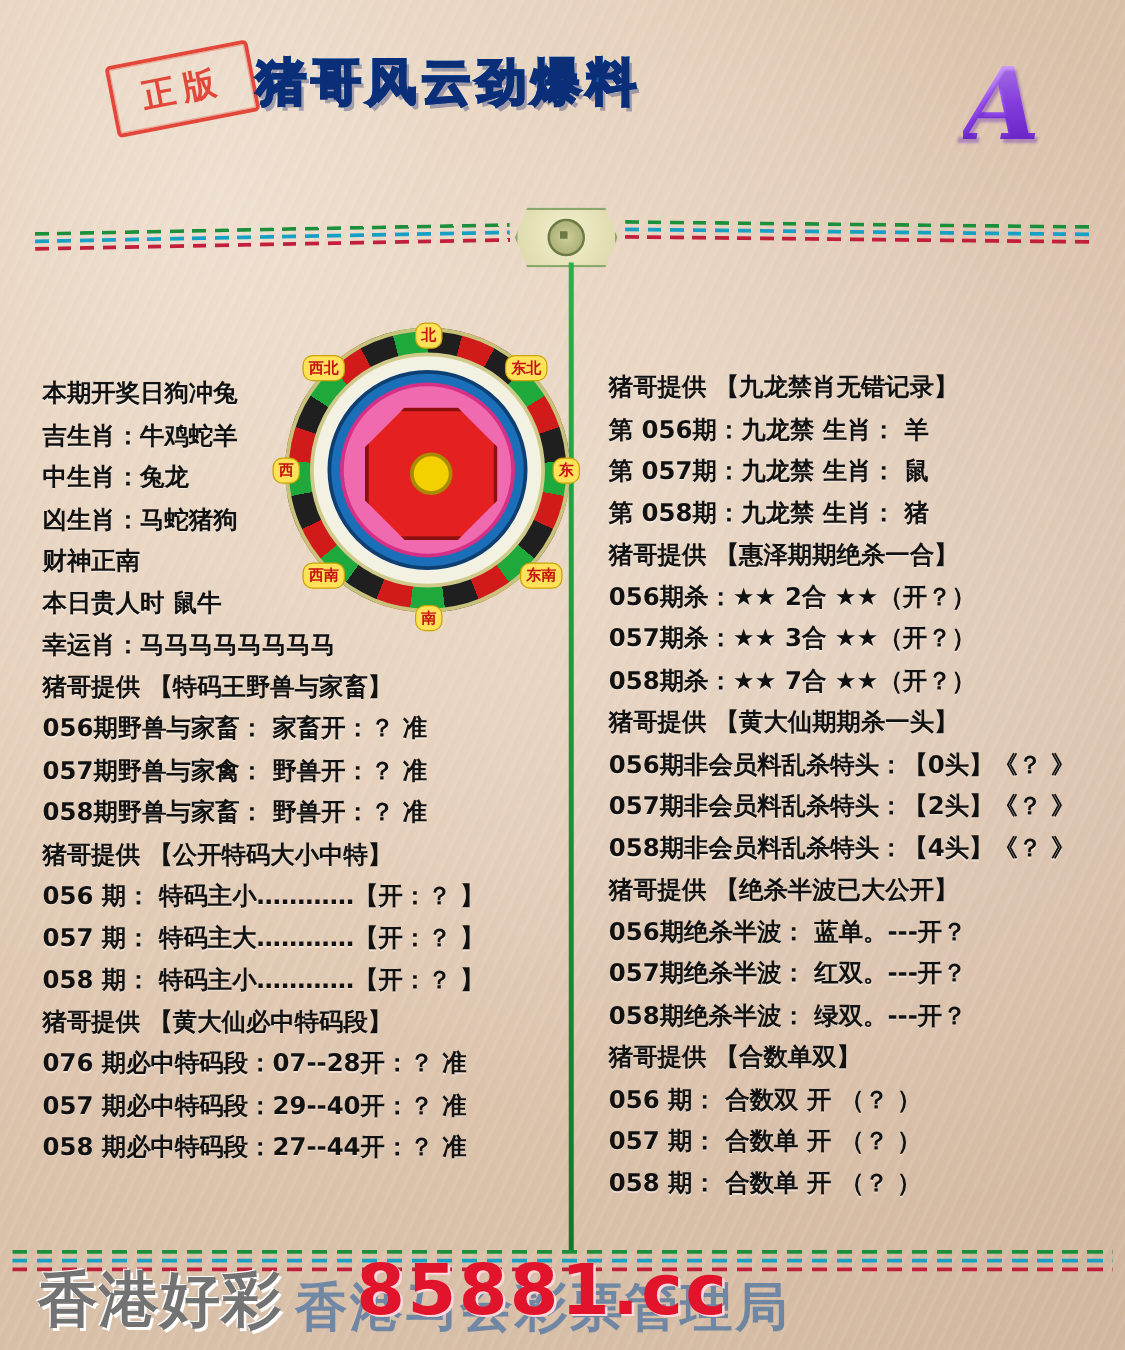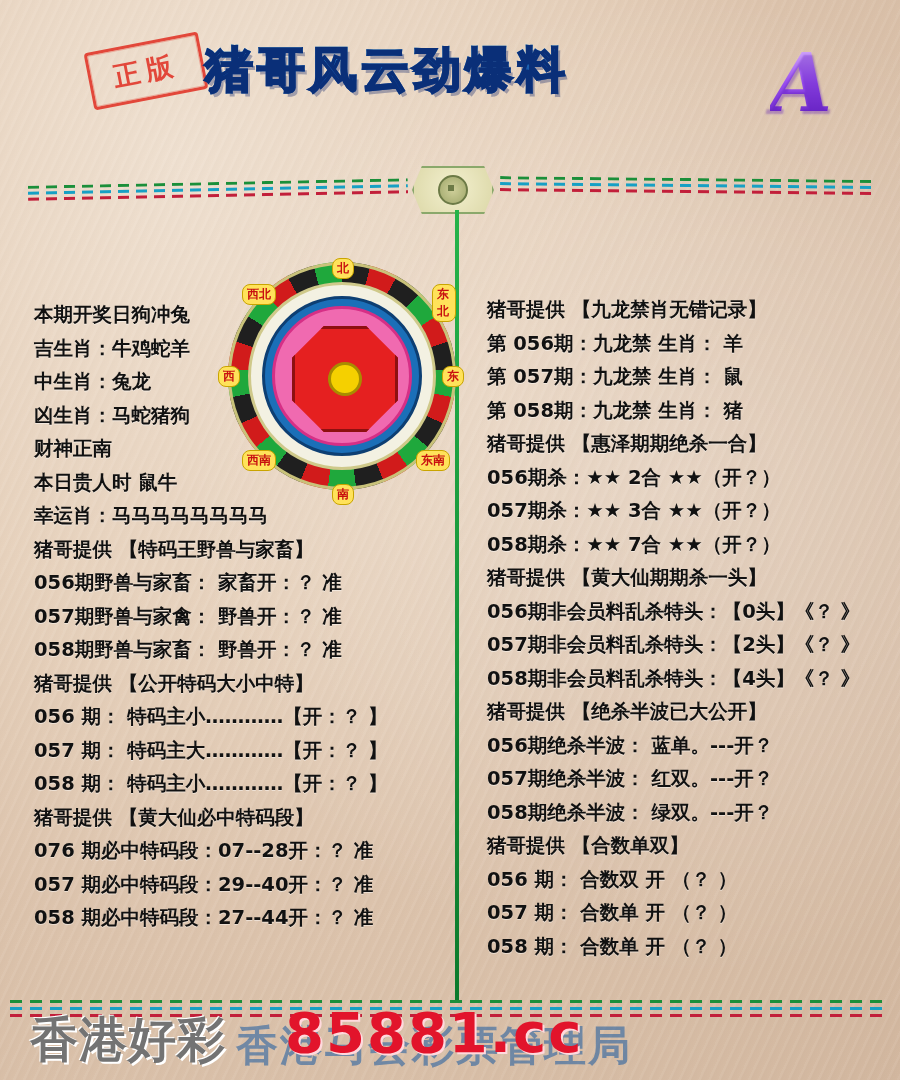--- a/index.html
+++ b/index.html
@@ -26,21 +26,21 @@
     transform:rotate(-11deg);
     color:#e23b2e;font-weight:bold;font-size:27px;
     display:flex;align-items:center;justify-content:center;
     letter-spacing:6px;
     box-shadow:0 0 0 1px rgba(226,59,46,.35) inset;
     font-family:"DejaVu Sans","Liberation Sans",sans-serif;
     opacity:.92;
   }
   .title{
     position:absolute;left:205px;top:38px;
-    font-size:48px;font-weight:bold;letter-spacing:4px;
+    font-size:40px;font-weight:bold;letter-spacing:4px;
     background:linear-gradient(180deg,#7fe8ff 0%,#1e7fd6 45%,#0b3f9c 78%,#5fc8f5 100%);
     -webkit-background-clip:text;background-clip:text;color:transparent;
     -webkit-text-stroke:2px #0a2f78;
     text-shadow:3px 4px 0 rgba(20,40,110,.35);
     font-family:"DejaVu Sans","Liberation Sans",sans-serif;
     white-space:nowrap;
   }
   .bigA{
     position:absolute;left:770px;top:36px;
     font-size:80px;font-weight:bold;font-style:italic;
@@ -103,21 +103,21 @@
     background:#f06ab0;border:3px solid #d62f86;}
   .wheel .octa{position:absolute;left:64px;top:64px;width:100px;height:100px;
     background:#e52020;border:3px solid #8d1010;
     clip-path:polygon(30% 0,70% 0,100% 30%,100% 70%,70% 100%,30% 100%,0 70%,0 30%);}
   .wheel .hub{position:absolute;left:100px;top:100px;width:28px;height:28px;border-radius:50%;
     background:#f5d000;border:3px solid #a88c00;}
   .wheel .dirlabel{position:absolute;font-size:12px;font-weight:bold;color:#c81010;
     background:#ffe25a;border-radius:8px;padding:1px 4px;border:1px solid #c9a400;}
   .d-n{left:104px;top:-4px;} .d-s{left:104px;top:222px;}
   .d-e{left:214px;top:104px;} .d-w{left:-10px;top:104px;}
-  .d-ne{left:204px;top:22px;} .d-nw{left:14px;top:22px;}
+  .d-ne{left:176px;top:22px;} .d-nw{left:14px;top:22px;}
   .d-se{left:188px;top:188px;} .d-sw{left:14px;top:188px;text-align:right;}
 
   
   .footwave{position:absolute;left:10px;top:1000px;width:880px;height:26px;}
   .footwave span{display:block;height:3px;margin-bottom:4px;
     background:repeating-linear-gradient(90deg,#1b8f3a 0px,#1b8f3a 12px,transparent 12px,transparent 20px);}
   .footwave span:nth-child(2){background:repeating-linear-gradient(90deg,#17a0c4 0px,#17a0c4 12px,transparent 12px,transparent 20px);}
   .footwave span:nth-child(3){background:repeating-linear-gradient(90deg,#c21f3a 0px,#c21f3a 12px,transparent 12px,transparent 20px);}
 
   .foot-red{

